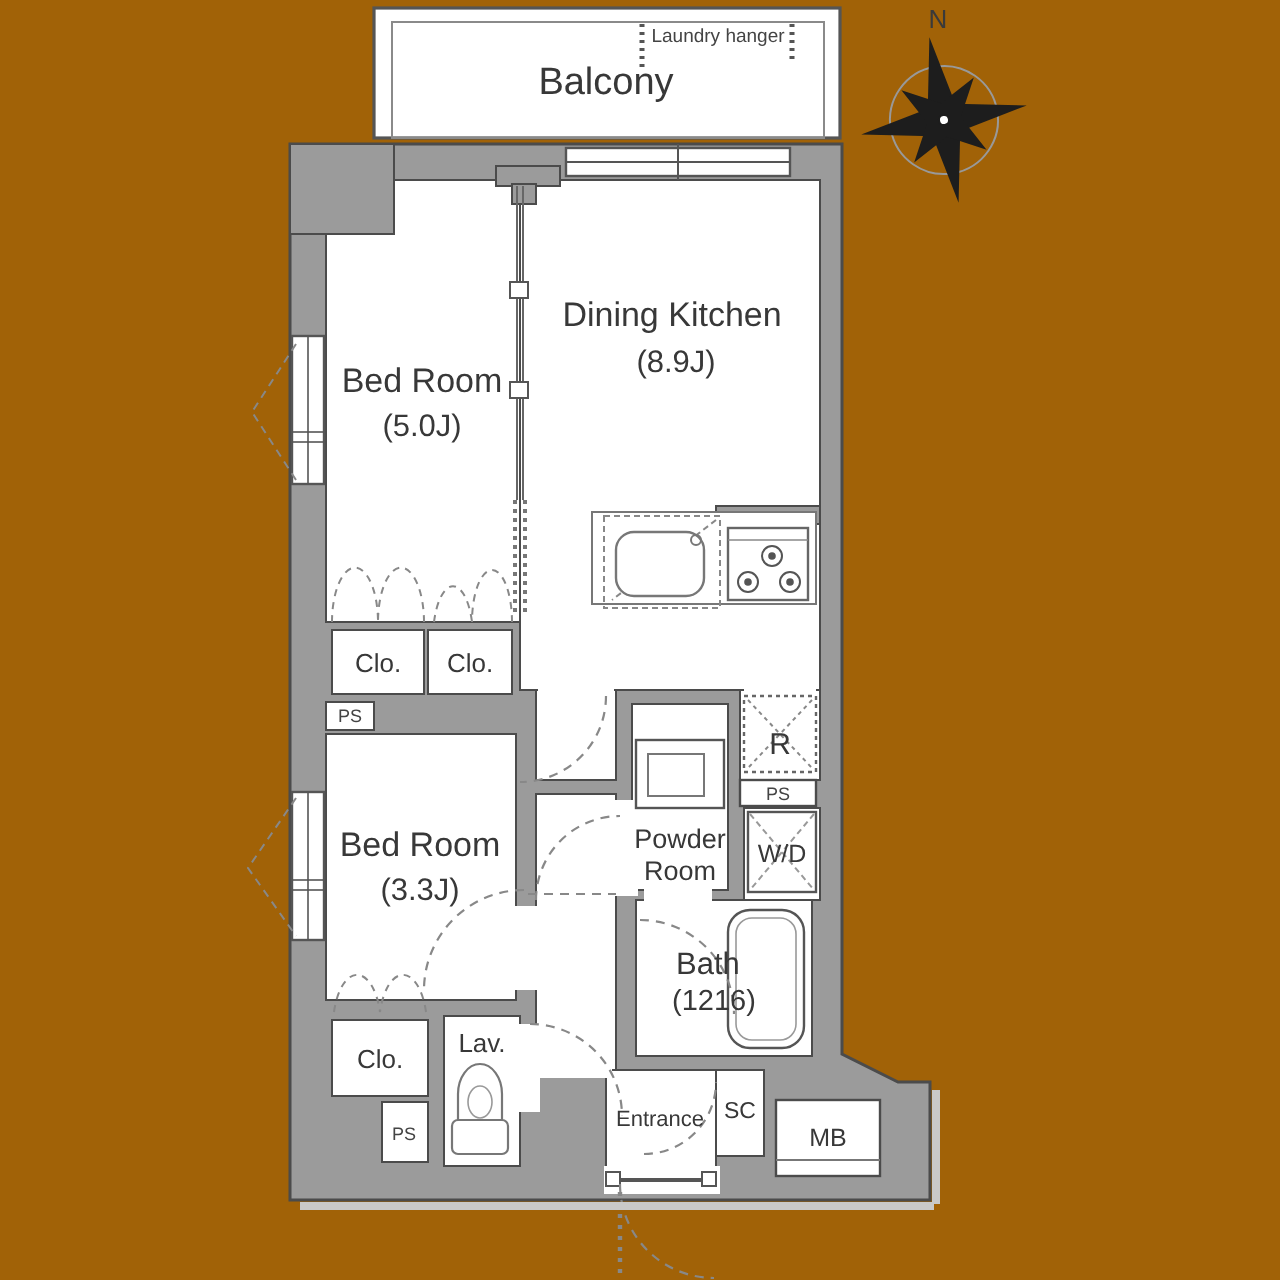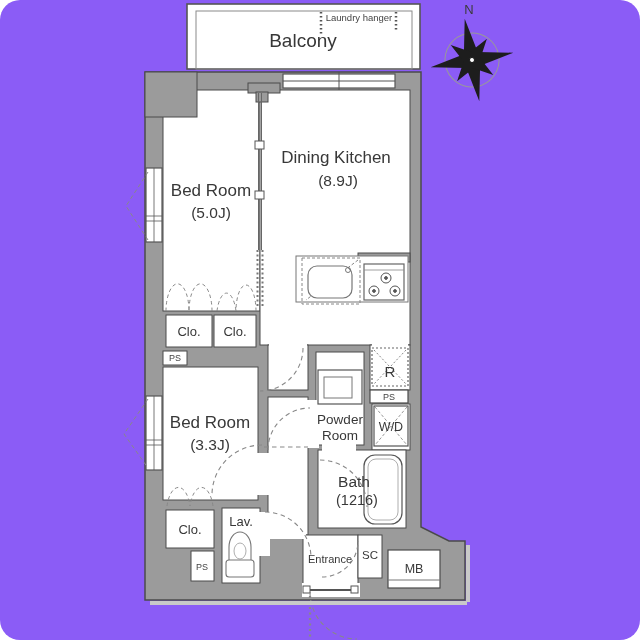--- a/index.html
+++ b/index.html
@@ -1,16 +1,16 @@
 <!DOCTYPE html>
 <html><head>
 <meta charset="utf-8">
 <style>
   html,body{margin:0;padding:0;background:#ffffff;}
-  .stage{width:640px;height:640px;position:relative;background:#8b5cf6;overflow:hidden;border-radius:20px;}
+  .stage{width:640px;height:640px;position:relative;background:#a16207;overflow:hidden;}
   svg{display:block;}
   text{font-family:"Liberation Sans","DejaVu Sans",sans-serif;fill:#3a3a3a;}
   .room-label{fill:#383838;}
   .small-label{fill:#444444;}
 </style>
 </head>
 <body>
 
 <div class="stage">
 <svg width="640" height="640" viewBox="0 0 640 640">

